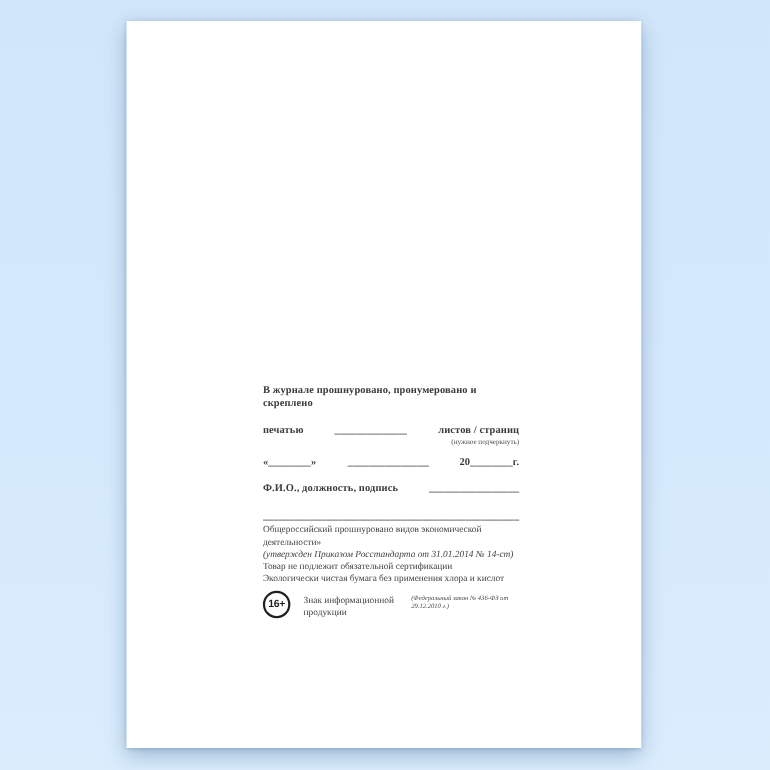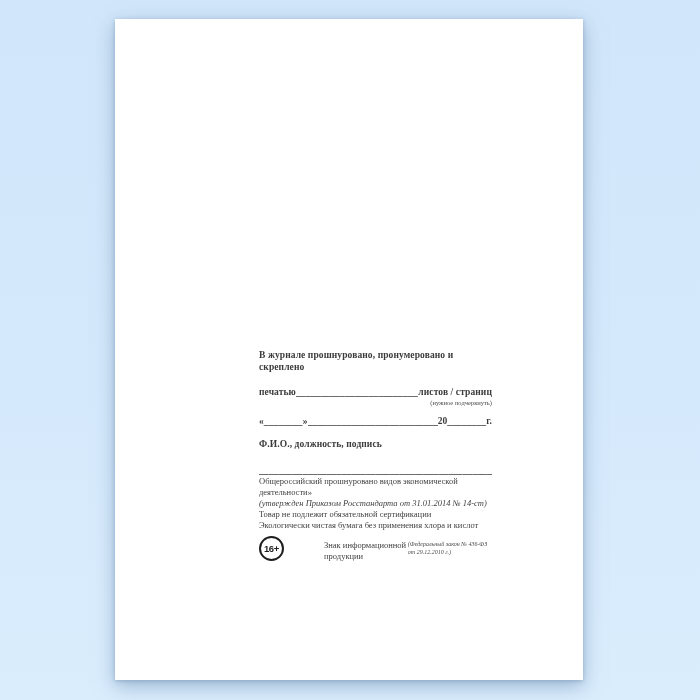--- a/index.html
+++ b/index.html
@@ -18,63 +18,63 @@
     position: absolute;
     left: 115px;
     top: 19px;
     width: 468px;
     height: 661px;
     background: #ffffff;
     box-shadow: 0 6px 18px rgba(104, 136, 173, 0.55), 0 1px 4px rgba(104, 136, 173, 0.45);
   }
   .text-block {
     position: absolute;
-    left: 144px;
+    left: 124px;
     top: 330px;
     width: 233px;
     color: #3b3b3b;
   }
   .line { line-height: 12px; }
   .main {
     font-size: 9.5px;
     font-weight: 600;
     letter-spacing: 0.1px;
   }
-  .row { display: flex; align-items: baseline; }
+  .row { display: flex; align-items: baseline; gap: 28px; }
   .fill {
     flex: 1 1 0;
     overflow: hidden;
     white-space: pre;
     min-width: 0;
   }
   .sig-line { overflow: hidden; white-space: pre; }
   .note {
     font-size: 6.5px;
     line-height: 9px;
     text-align: right;
     font-weight: 400;
     color: #4a4a4a;
   }
   .gap13 { margin-top: 13px; }
   .gap9  { margin-top: 8px; }
-  .gap11 { margin-top: 11px; flex-direction: column; }
+  .gap11 { margin-top: 11px; }
   .gap14 { margin-top: 14px; }
   .gap1  { margin-top: 1px; }
   .gap22 { margin-top: 21px; }
   .gap10 { }
   .gap6  { margin-top: 5px; }
   .right { text-align: right; }
   .info {
     font-size: 8.5px;
     font-weight: 400;
     line-height: 11px;
     color: #3f3f3f;
   }
   .italic { font-style: italic; }
-  .info-sign { display: flex; align-items: flex-start; gap: 28px; }
+  .info-sign { display: flex; align-items: center; }
   .age-circle {
     width: 25px;
     height: 25px;
     border: 2px solid #1f1f1f;
     border-radius: 50%;
     display: flex;
     align-items: center;
     justify-content: center;
     font-family: "Liberation Sans", sans-serif;
     font-weight: 700;

